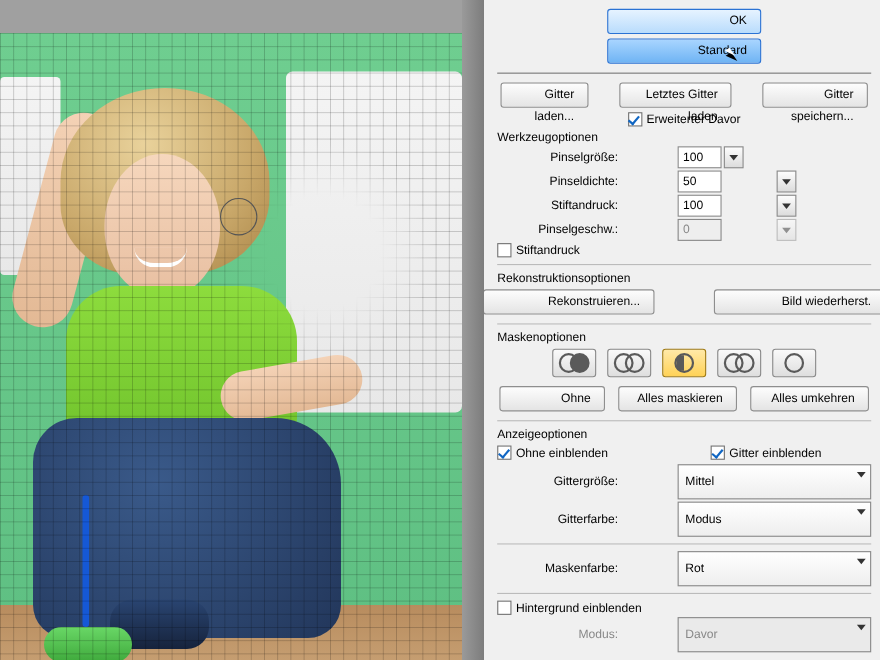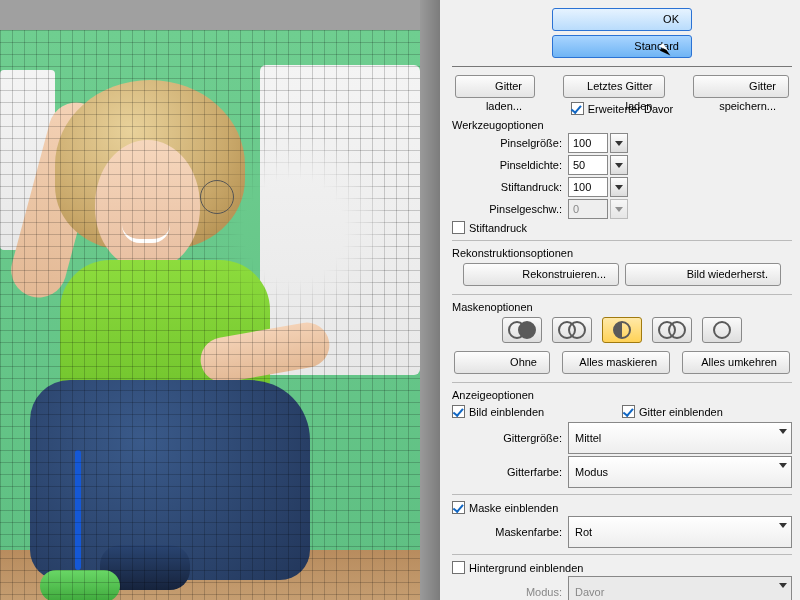--- a/index.html
+++ b/index.html
@@ -49,21 +49,21 @@
       linear-gradient(rgba(0,0,0,.18) 1px, transparent 1px),
       linear-gradient(90deg, rgba(0,0,0,.18) 1px, transparent 1px);
     background-size:12px 12px;
     -webkit-mask: radial-gradient(circle at 70% 35%, transparent 50px, #000 100px),
                   linear-gradient(#000,#000);
     -webkit-mask-composite: source-in;
   }
   .preview-edge { position:absolute; left:420px; top:0; width:20px; height:600px; background:linear-gradient(90deg,#9a9a9a,#7c7c7c);}
   
   .panel { flex:1; height:600px; background:#f0f0f0; padding:6px 8px 0 12px; overflow:hidden; }
-  .row  { display:flex; align-items:center; margin:2px 0; }
+  .row  { display:flex; align-items:center; margin:2px 0;gap:48px; }
   .btn {
     min-width:80px; height:23px; padding:0 12px; margin:2px 3px;
     background:linear-gradient(#fdfdfd,#e4e4e4);
     border:1px solid #8e8e8e; border-radius:3px; text-align:right;
     line-height:20px; cursor:pointer; user-select:none;
   }
   .btn.wide{min-width:156px;}
   .btn.blue{
     min-width:140px;
     background:linear-gradient(#e6f3ff,#b9dcfc); border-color:#2a72d4;
@@ -237,21 +237,21 @@
     <div class="btn" style="min-width:108px">Alles umkehren</div>
   </div>
 
   <hr class="sub">
 
   <div class="sect">Anzeigeoptionen</div>
 
   <div class="row">
     <div class="chkrow" style="flex:1">
       <span class="chk on"></span>
-      <span>Bild einblenden</span>
+      <span>Ohne einblenden</span>
     </div>
     <div class="chkrow" style="flex:1">
       <span class="chk on"></span>
       <span>Gitter einblenden</span>
     </div>
   </div>
 
   <div class="row">
     <div class="field-lbl">Gittergröße:</div>
     <div class="select">
@@ -262,24 +262,20 @@
   <div class="row">
     <div class="field-lbl">Gitterfarbe:</div>
     <div class="select">
         <span>Modus</span>
         <div class="ar"></div>
       </div>
   </div>
 
   <hr class="sub">
 
-  <div class="chkrow">
-    <span class="chk on"></span>
-    <span>Maske einblenden</span>
-  </div>
   <div class="row">
     <div class="field-lbl">Maskenfarbe:</div>
     <div class="select">
         <span>Rot</span>
         <div class="ar"></div>
       </div>
   </div>
 
   <hr class="sub">
 

